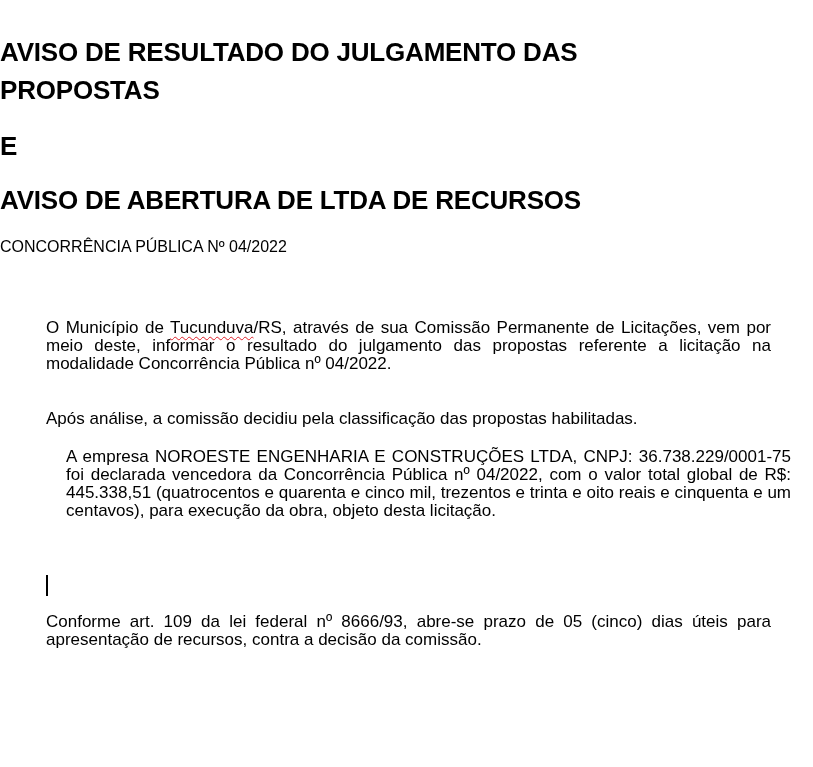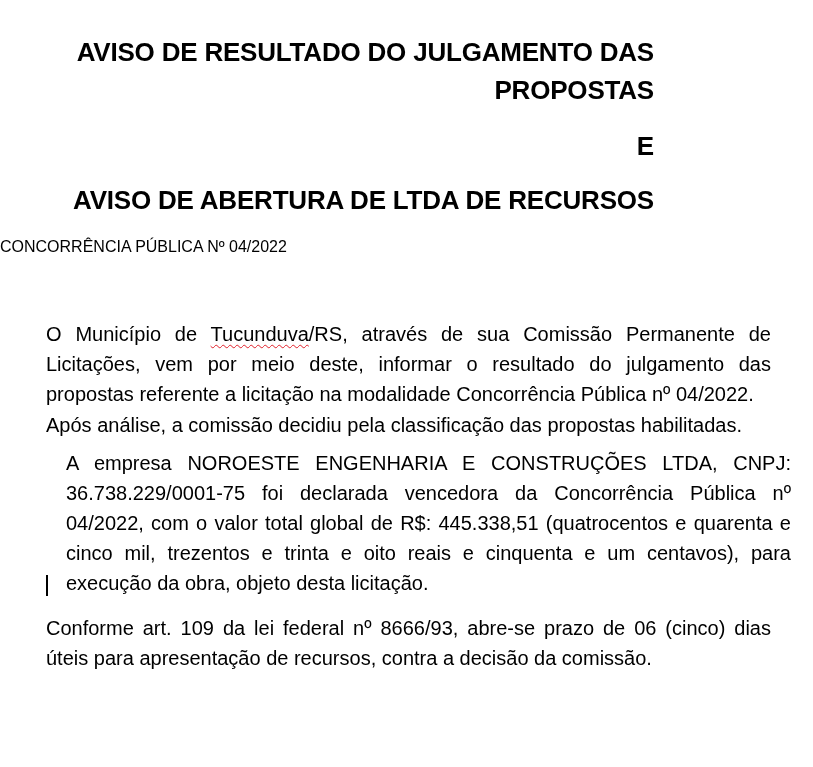--- a/index.html
+++ b/index.html
@@ -17,43 +17,43 @@
     }
     .page {
       position: absolute;
       left: 0; top: 0;
       width: 813px; height: 767px;
     }
     .title {
       position: absolute;
       left: 0;
       width: 654px;
-      text-align: right;
+      text-align: left;
       font-weight: bold;
       font-size: 26px;
       line-height: 38px;
       letter-spacing: -0.2px;
     }
     .title.t1 { top: 33px; }
     .title.e  { top: 127px; }
     .title.t2 { top: 181px; }
     .subtitle {
       position: absolute;
       left: 0;
       top: 236px;
       width: 813px;
       font-size: 16px;
       line-height: 22px;
     }
     .para {
       position: absolute;
       left: 46px;
       width: 725px;
-      font-size: 20px;
-      line-height: 30px;
+      font-size: 17px;
+      line-height: 18px;
       text-align: justify;
     }
     .p1 { top: 319px; }
     .p2 { top: 410px; }
     .p3 { top: 448px; margin-left: 20px; }
     .p4 { top: 613px; }
     .p5 { top: 675px; }
     .p6 { top: 716px; }
     .spell {
       text-decoration: underline wavy #e0202a;
@@ -81,17 +81,17 @@
   <div class="subtitle">CONCORRÊNCIA PÚBLICA Nº 04/2022</div>
 
   <div class="para p1"><span>O Município de </span><span class="spell">Tucunduva</span><span>/RS, através de sua Comissão Permanente de Licitações, vem por meio deste, informar o resultado do julgamento das propostas referente a licitação na modalidade Concorrência Pública nº 04/2022.</span></div>
 
   <div class="para p2">Após análise, a comissão decidiu pela classificação das propostas habilitadas.</div>
 
   <div class="para p3">A empresa NOROESTE ENGENHARIA E CONSTRUÇÕES LTDA, CNPJ: 36.738.229/0001-75 foi declarada vencedora da Concorrência Pública nº 04/2022, com o valor total global de R$: 445.338,51 (quatrocentos e quarenta e cinco mil, trezentos e trinta e oito reais e cinquenta e um centavos), para execução da obra, objeto desta licitação.</div>
 
   <div class="cursor"></div>
 
-  <div class="para p4">Conforme art. 109 da lei federal nº 8666/93, abre-se prazo de 06 (cinco) dias úteis para apresentação de recursos, contra a decisão da comissão.</div>
+  <div class="para p4">Conforme art. 109 da lei federal nº 8666/93, abre-se prazo de 05 (cinco) dias úteis para apresentação de recursos, contra a decisão da comissão.</div>
 
 
 
 </div>
 
 </body></html>

